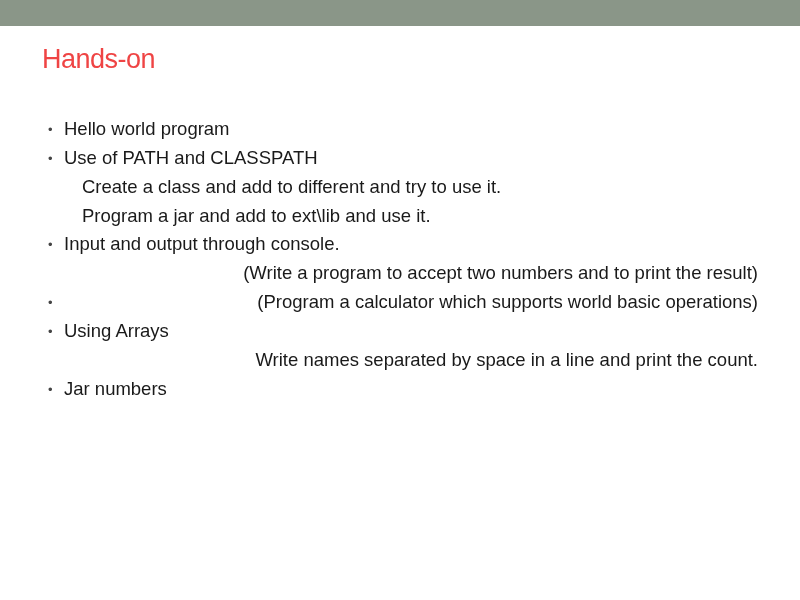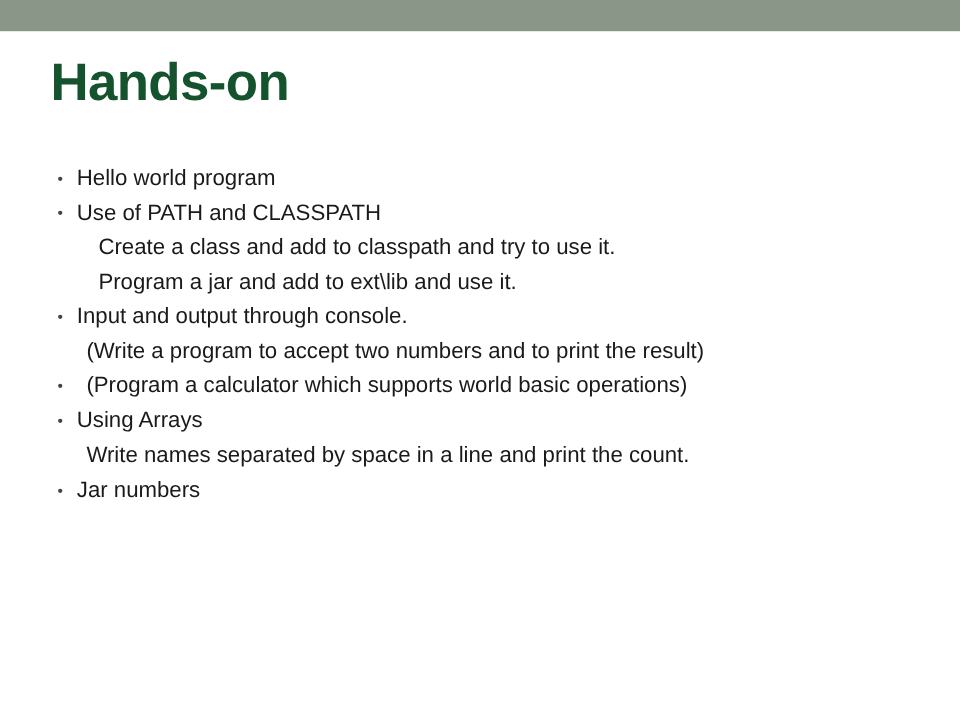--- a/index.html
+++ b/index.html
@@ -16,23 +16,23 @@
     }
     .top-bar {
       width: 100%;
       height: 26px;
       background: #8a9688;
     }
     .content {
       padding: 18px 42px 0 42px;
     }
     .title {
-      font-size: 44px;
-      font-weight: 700;
-      color: #14532d;
+      font-size: 27px;
+      font-weight: 400;
+      color: #ef4444;
       font-family: Verdana, Geneva, sans-serif;
       margin-bottom: 40px;
       letter-spacing: -0.5px;
     }
     .list {
       list-style: none;
       font-size: 18.5px;
       color: #1a1a1a;
       line-height: 1.56;
     }
@@ -46,41 +46,42 @@
       top: 0;
       color: #444;
       font-size: 13px;
       line-height: 29px;
     }
     .subline {
       padding-left: 40px;
     }
     .subline-tight {
       padding-left: 30px;
+      text-align: right;
     }
   </style>
 </head>
 <body>
 
 <div class="top-bar"></div>
 
 <div class="content">
   <h1 class="title">Hands-on</h1>
 
   <ul class="list">
     <li class="list-item">
       <span class="bullet">•</span>
       <span>Hello world program</span>
     </li>
 
     <li class="list-item">
       <span class="bullet">•</span>
       <span>Use of PATH and CLASSPATH</span>
     </li>
-    <div class="subline">Create a class and add to classpath and try to use it.</div>
+    <div class="subline">Create a class and add to different and try to use it.</div>
     <div class="subline">Program a jar and add to ext\lib and use it.</div>
 
     <li class="list-item">
       <span class="bullet">•</span>
       <span>Input and output through console.</span>
     </li>
     <div class="subline-tight">(Write a program to accept two numbers and to print the result)</div>
 
     <li class="list-item">
       <span class="bullet">•</span>

